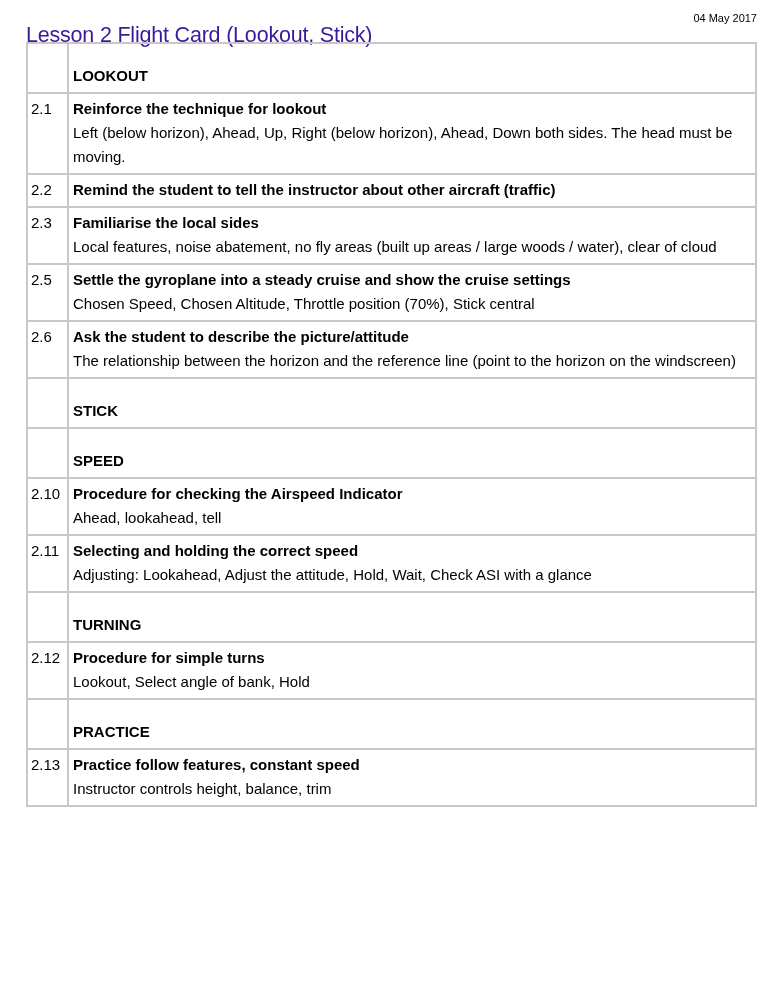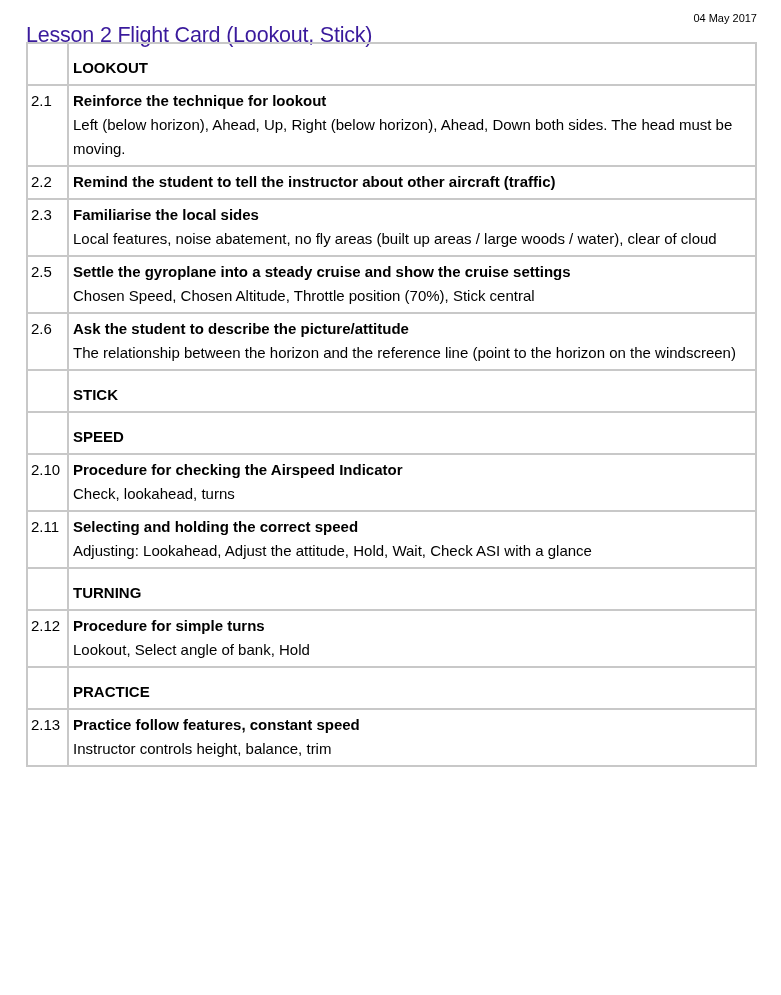--- a/index.html
+++ b/index.html
@@ -8,21 +8,21 @@
   .title { position: absolute; left: 26px; top: 23px; font-size: 21.5px; color: #3a1a9c;
            letter-spacing: -0.2px; }
   .date { position: absolute; right: 24px; top: 12px; font-size: 11px; color: #000; }
   table.card { position: absolute; left: 26px; top: 42px; width: 731px;
                border-collapse: collapse; font-size: 15px; }
   table.card td { border: 2px solid #c8c8c8; vertical-align: top; line-height: 24px; }
   table.card { border: 1px solid #c8c8c8; }
   td.num { width: 36px; padding: 3px 0 4px 3px; }
   td.body { padding: 3px 6px 4px 4px; }
   .head { font-weight: bold; }
-  tr.section td { padding-top: 12px; padding-bottom: 4px; border-radius: 11px; }
+  tr.section td { padding-top: 20px; padding-bottom: 4px; border-radius: 11px; }
   tr.section .head { font-weight: bold; }
 </style>
 </head>
 <body>
 
 <div class="title">Lesson 2 Flight Card (Lookout, Stick)</div>
 <div class="date">04 May 2017</div>
 
 <table class="card">
   <tbody id="card-body">
@@ -75,21 +75,21 @@
       <tr class="section">
         <td class="num"></td>
         <td class="body">
           <div class="head">SPEED</div>
         </td>
       </tr>
       <tr class="item">
         <td class="num">2.10</td>
         <td class="body">
           <div class="head">Procedure for checking the Airspeed Indicator</div>
-          <div class="line">Check, lookahead, turns</div>
+          <div class="line">Ahead, lookahead, tell</div>
         </td>
       </tr>
       <tr class="item">
         <td class="num">2.11</td>
         <td class="body">
           <div class="head">Selecting and holding the correct speed</div>
           <div class="line">Adjusting: Lookahead, Adjust the attitude, Hold, Wait, Check ASI with a glance</div>
         </td>
       </tr>
       <tr class="section">

